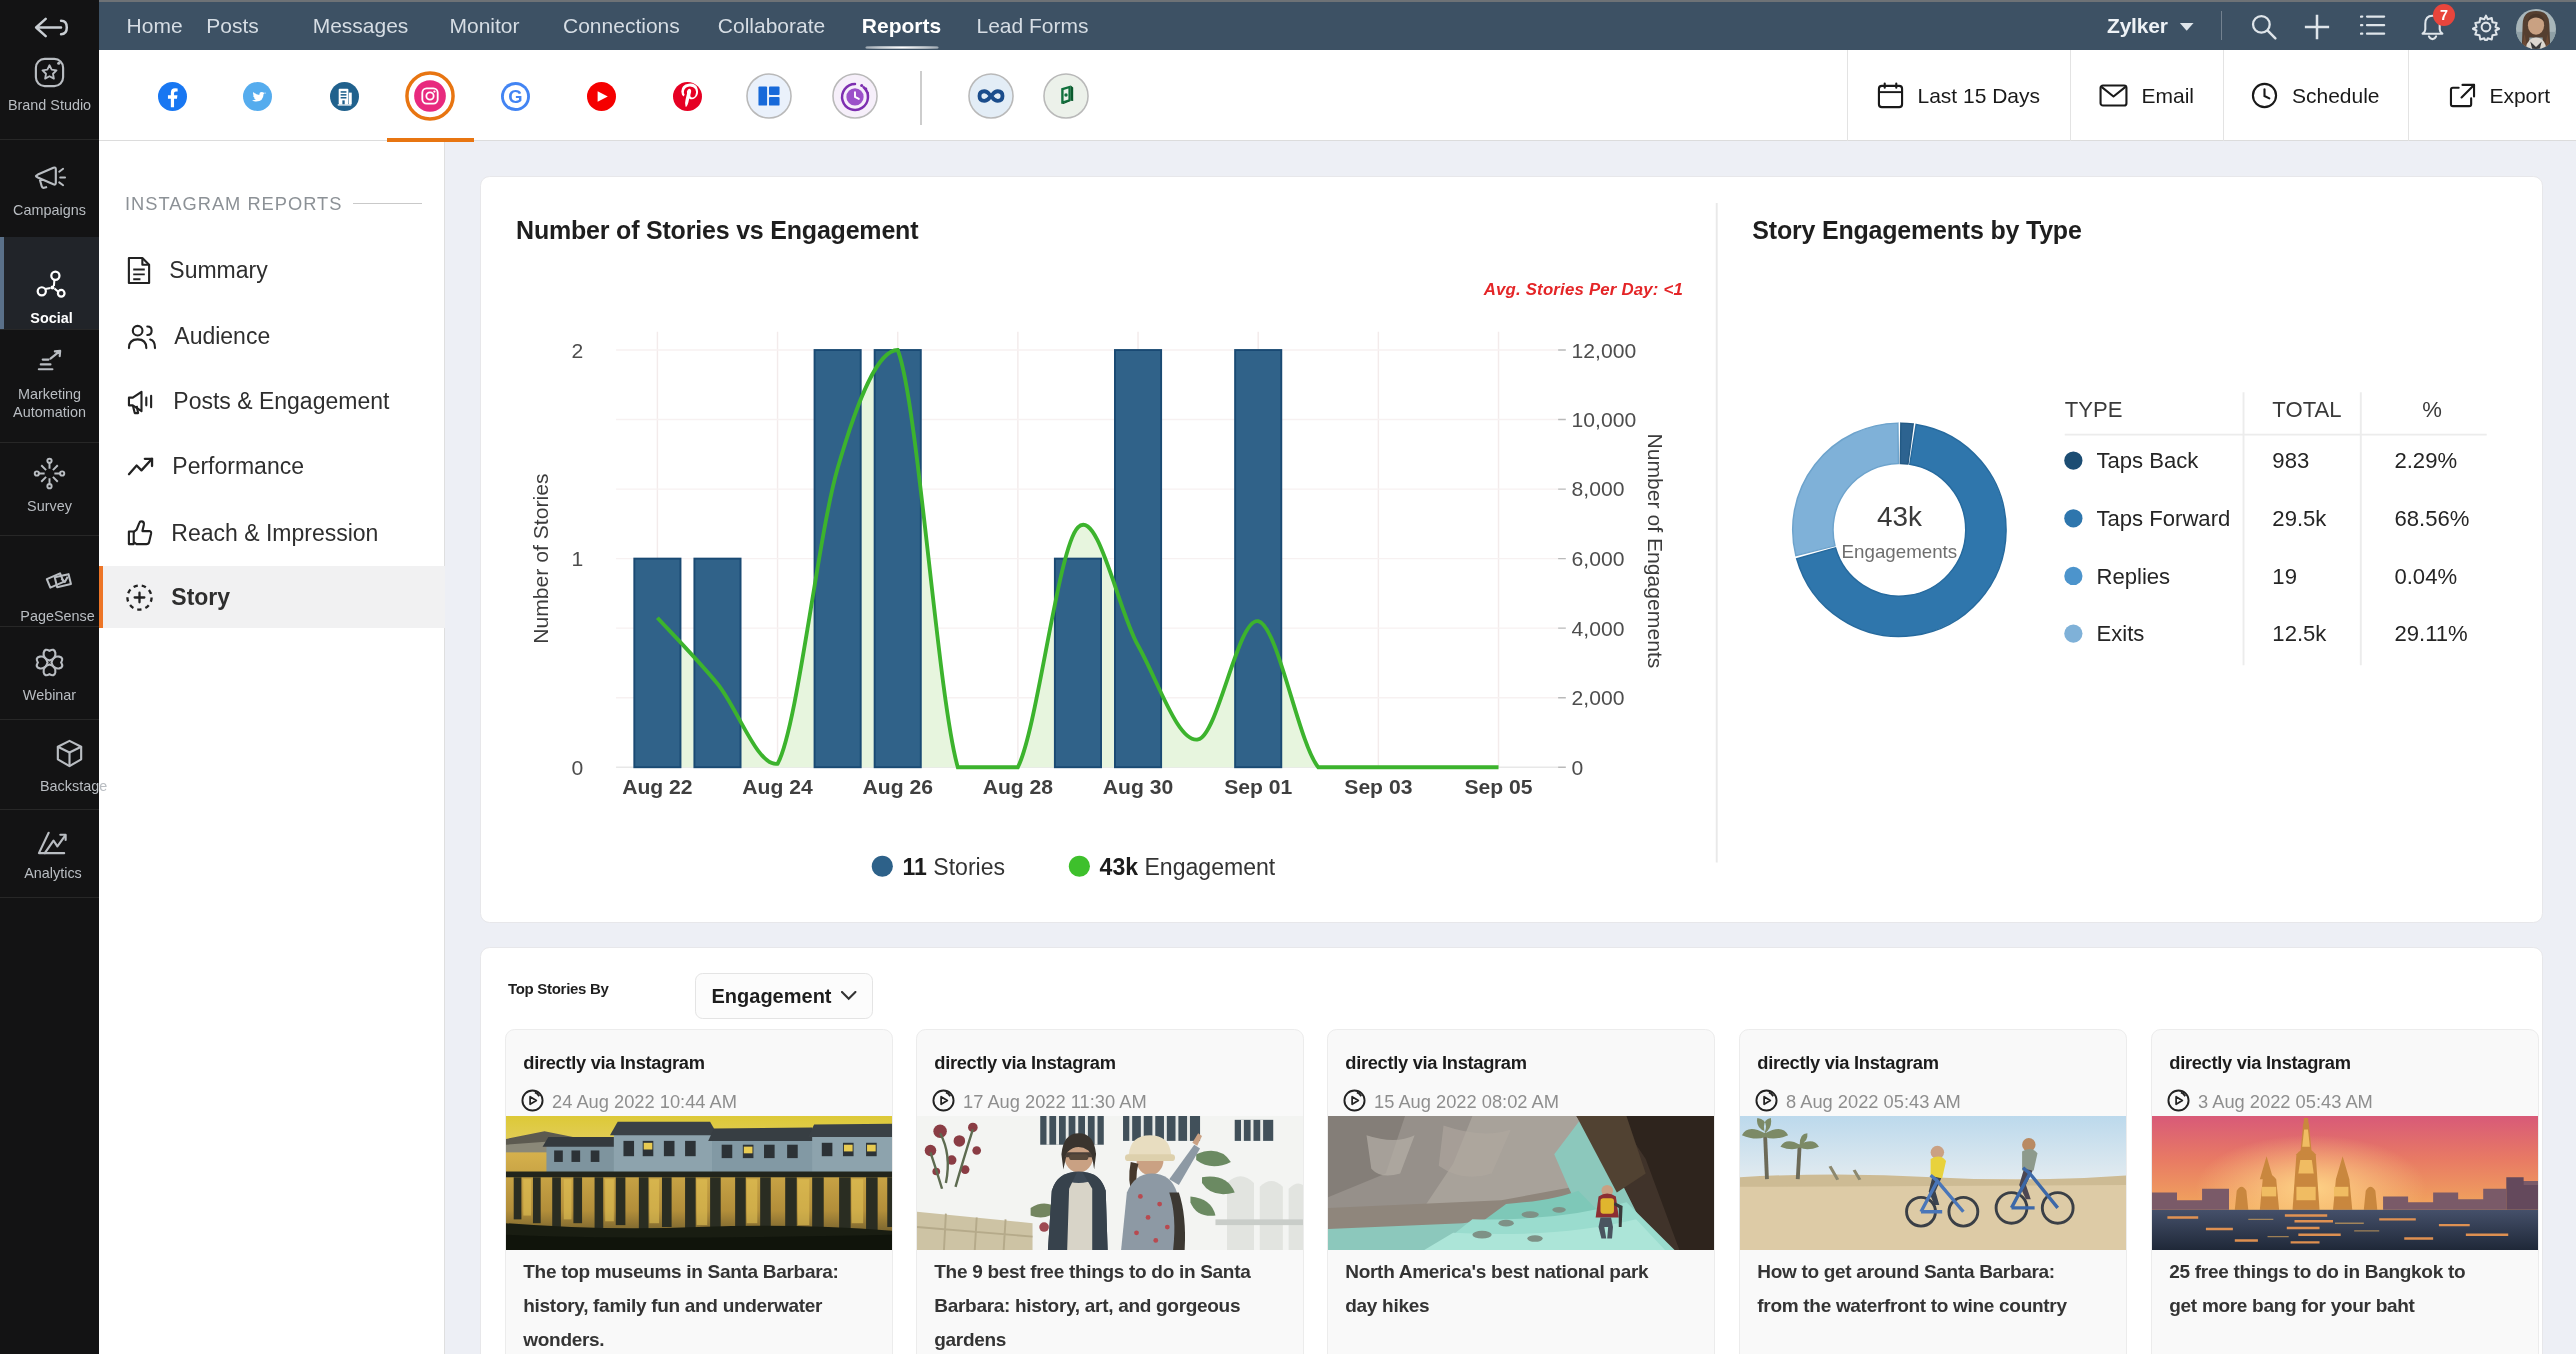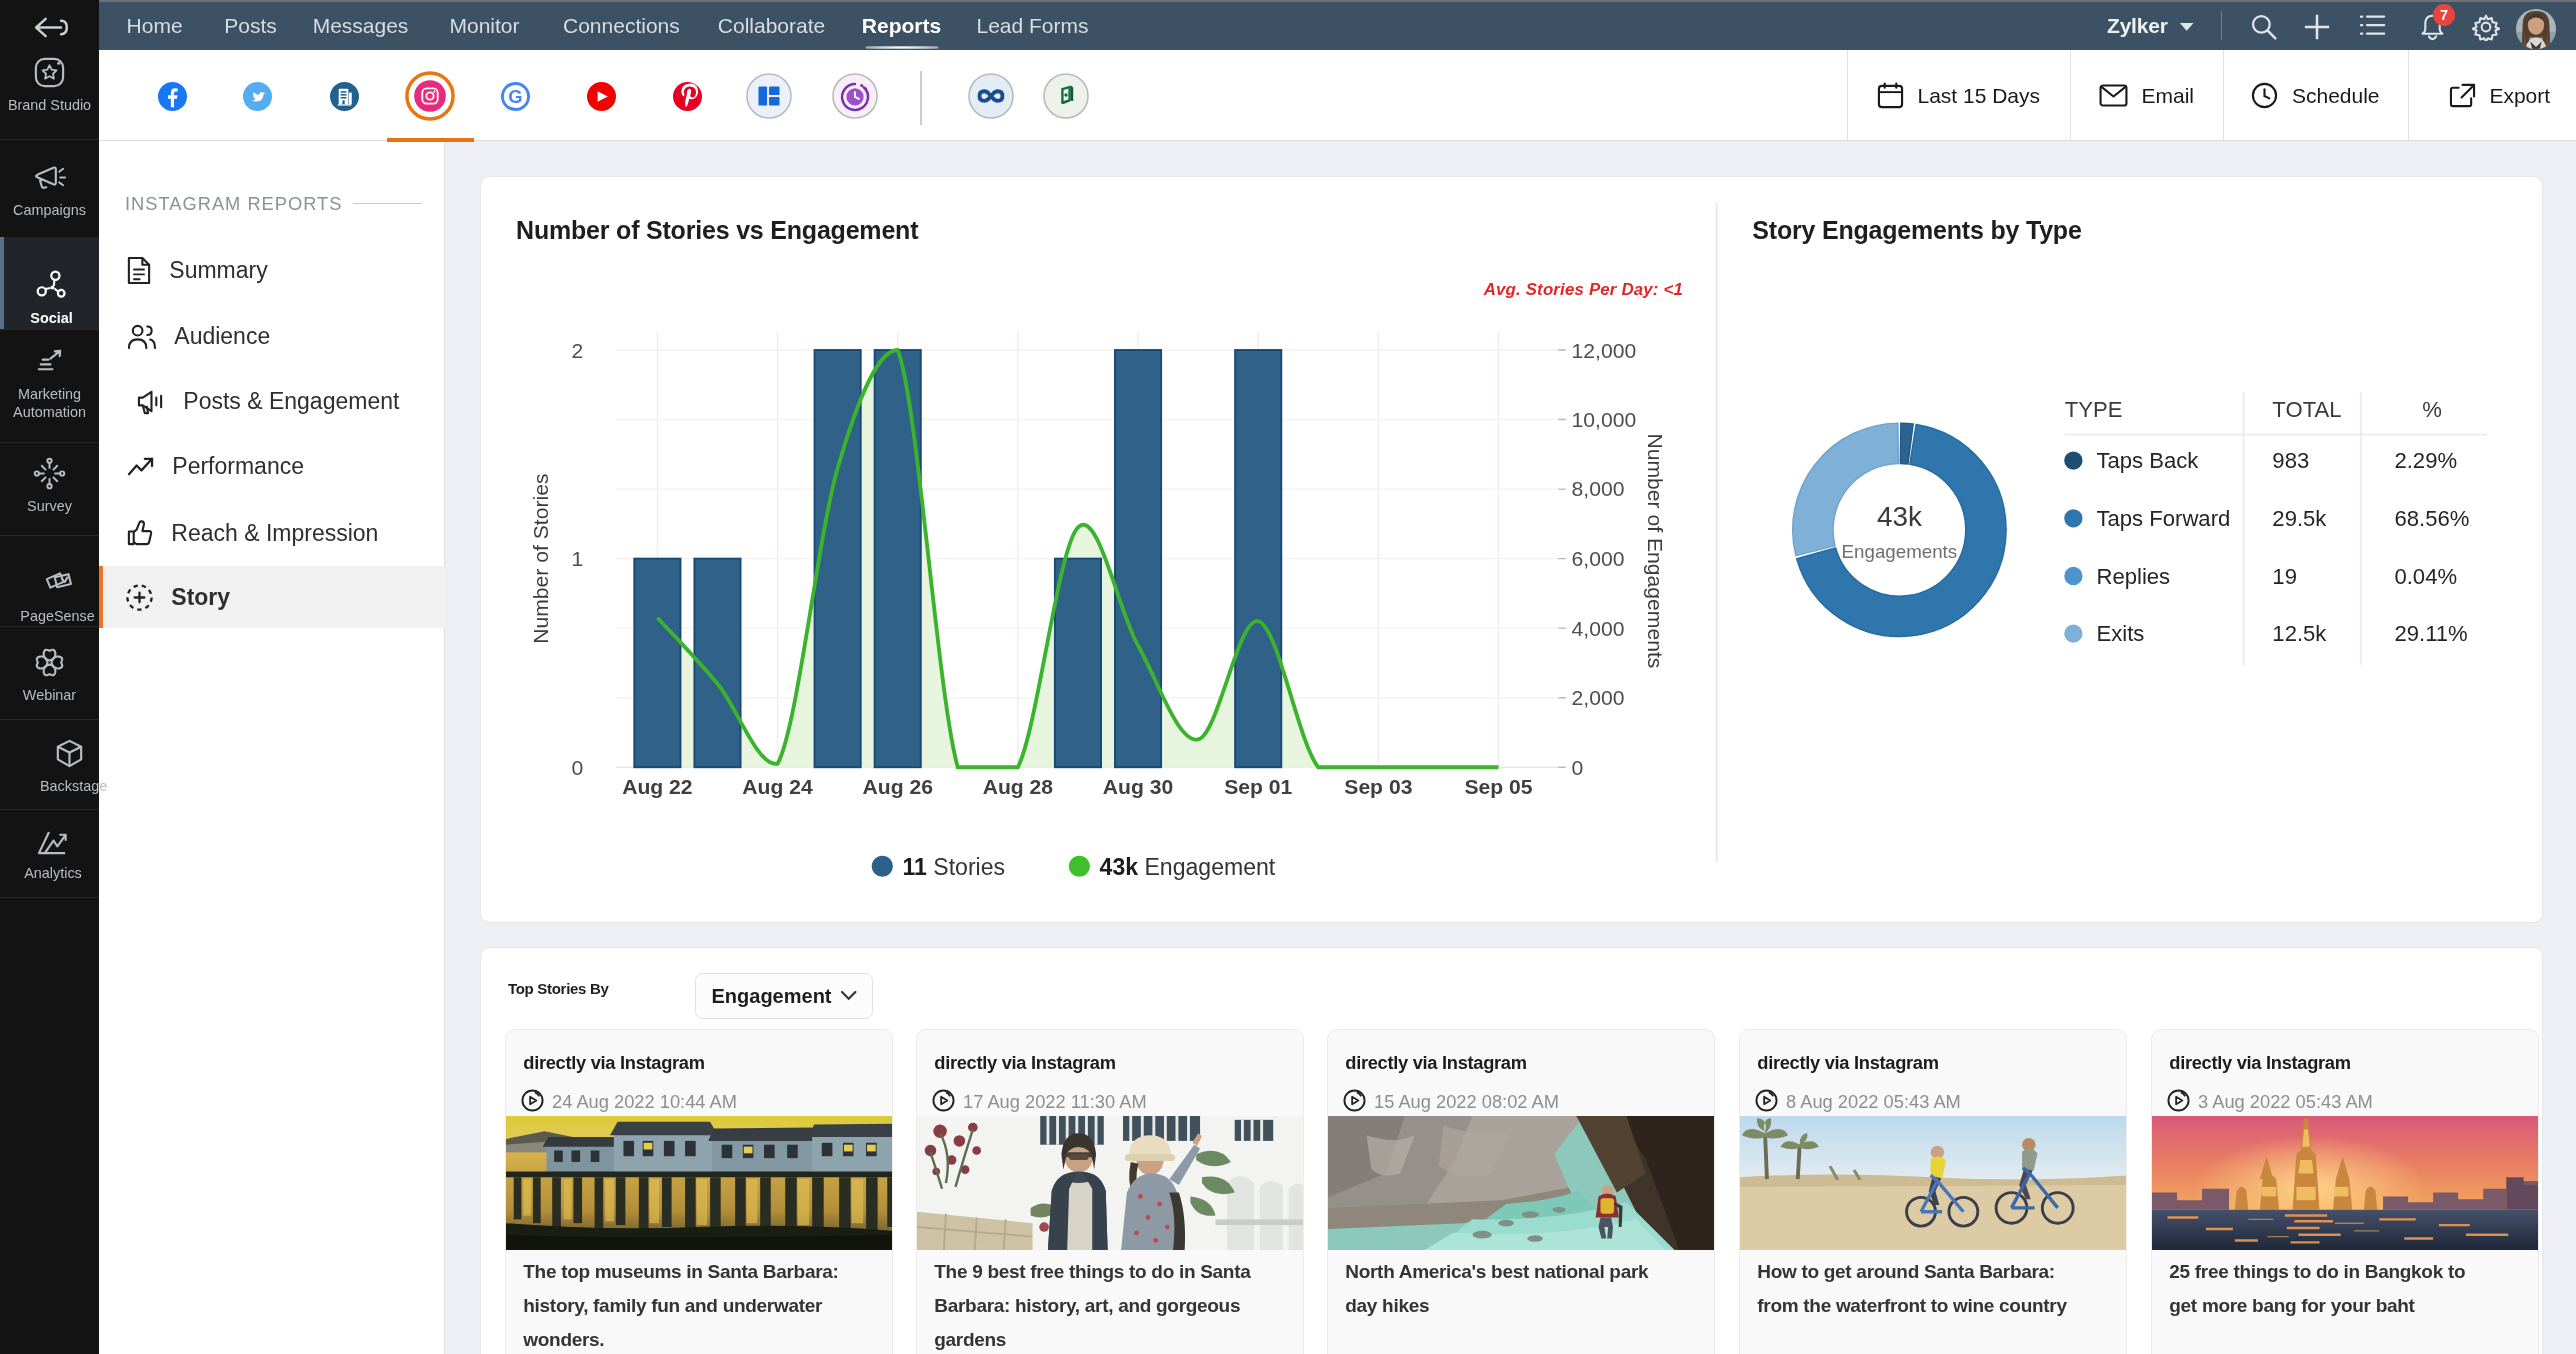--- a/index.html
+++ b/index.html
@@ -52,21 +52,21 @@
 .scard .cap { position:absolute; left:17.3px; top:225px; width:370px; font-size:19px; font-weight:bold; color:#343434; line-height:34px; letter-spacing:-0.3px; }
 .playic { position:absolute; left:15.4px; top:59px; }
 </style>
 </head>
 <body>
 <div id="root">
 
   <div id="topnav" class="abs">
     <div class="strip"></div>
     <div class="nav-item" style="left:-1.9px;width:115px;">Home</div>
-    <div class="nav-item" style="left:94px;width:115px;">Posts</div>
+    <div class="nav-item" style="left:76px;width:115px;">Posts</div>
     <div class="nav-item" style="left:204px;width:115px;">Messages</div>
     <div class="nav-item" style="left:328px;width:115px;">Monitor</div>
     <div class="nav-item" style="left:464px;width:115px;">Connections</div>
     <div class="nav-item" style="left:615px;width:115px;">Collaborate</div>
     <div class="nav-item on" style="left:745px;width:115px;">Reports</div>
     <div class="nav-item" style="left:871px;width:125px;">Lead&nbsp;Forms</div>
     <div class="abs" style="left:2008px;top:0;height:50px;line-height:52px;font-size:21px;color:#eef2f6;font-weight:bold;letter-spacing:-0.2px;">Zylker</div>
     <svg class="abs" style="left:2080px;top:22px;" width="15.4" height="10.6" viewBox="0 0 18 12">
         <path d="M1 1 L9 10 L17 1 Z" fill="#dfe5ea"></path>
       </svg>
@@ -356,21 +356,21 @@
     <div class="ssb-item" style="top:164px;">
       <svg width="31" height="27" viewBox="0 0 32 28">
         <g fill="none" stroke="#222" stroke-width="2.2" stroke-linecap="round">
           <circle cx="12" cy="8" r="5"></circle>
           <path d="M3 26 q0 -9 9 -9 q9 0 9 9"></path>
           <path d="M22 3.6 q4.5 0 4.5 4.4 q0 4.4 -4.5 4.4 M25 17.2 q5 1.2 5 8.8"></path>
         </g>
       </svg>
       <span>Audience</span>
     </div>
-    <div class="ssb-item" style="top:229px;padding-left:10px;">
+    <div class="ssb-item" style="top:229px;">
       <svg width="30" height="27" viewBox="0 0 31 28">
         <g fill="none" stroke="#222" stroke-width="2.2" stroke-linejoin="round">
           <path d="M3 10 L3 18 L7 18 L16 24 L16 4 L7 10 Z"></path>
           <path d="M7 18 L9 26 L12.5 26 L11 18.5"></path>
           <path d="M21 10 L21 18 M26 8 L26 20" stroke-linecap="round"></path>
         </g>
       </svg>
       <span>Posts &amp; Engagement</span>
     </div>
     <div class="ssb-item" style="top:294px;">

